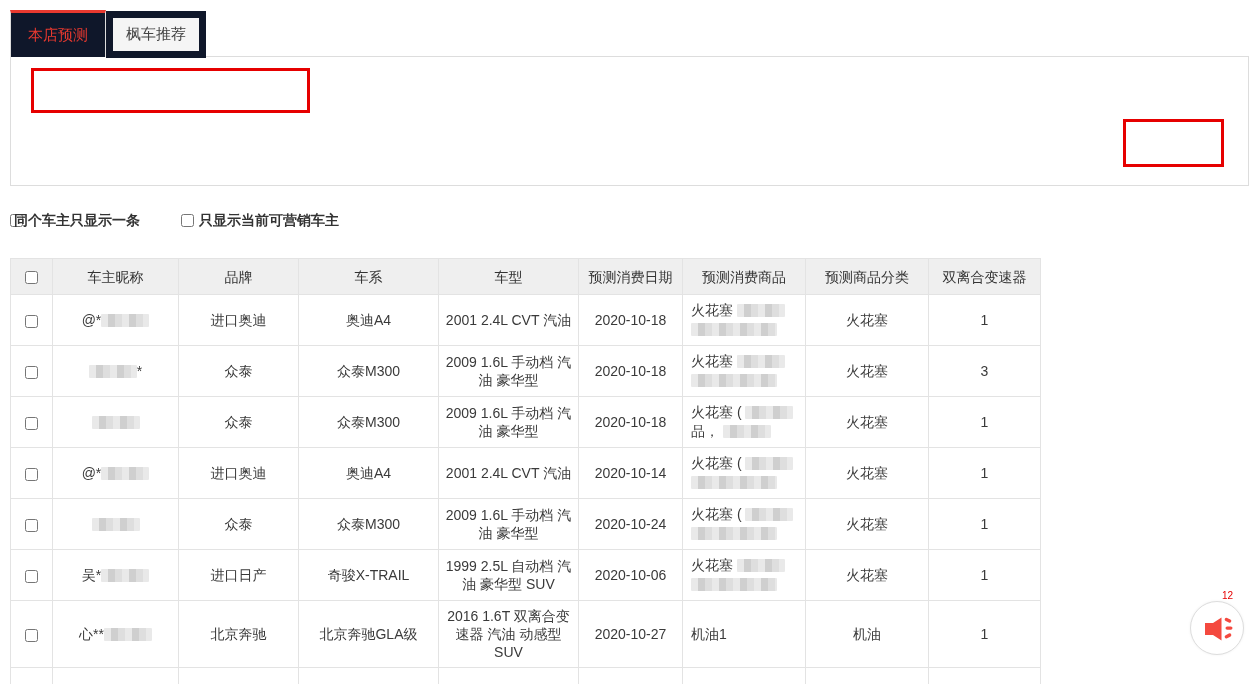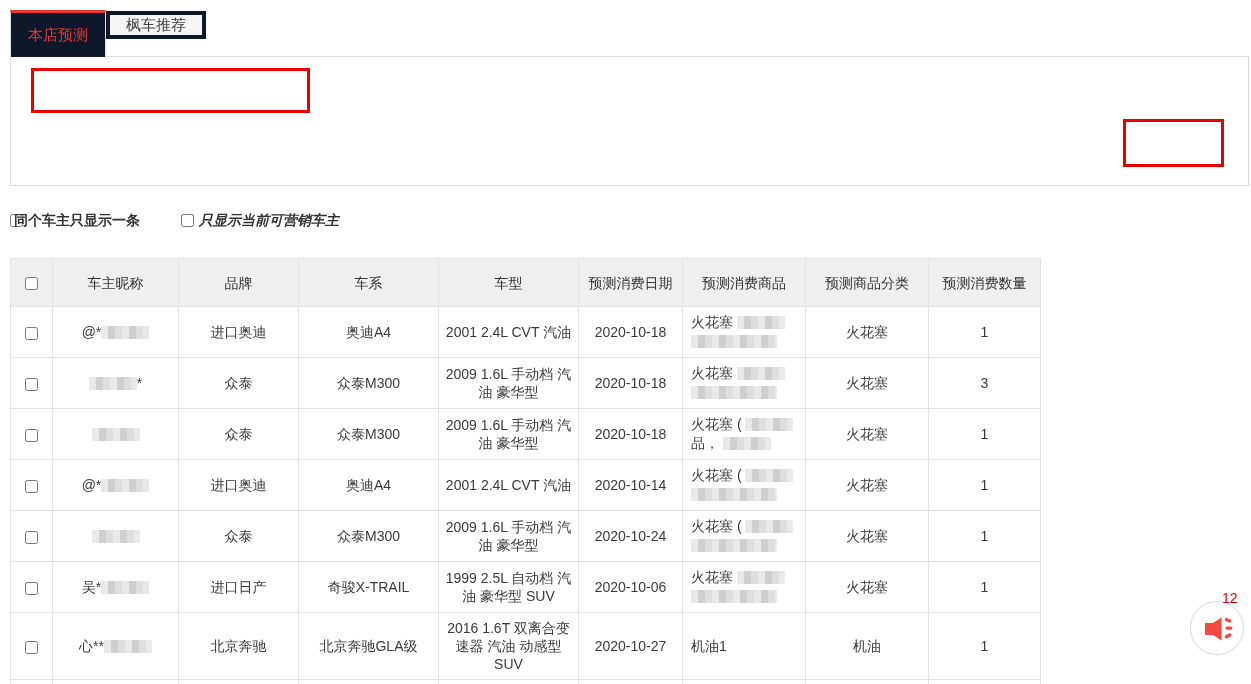--- a/index.html
+++ b/index.html
@@ -5,22 +5,22 @@
   * { margin:0; padding:0; box-sizing:border-box; }
   html,body { width:1251px; height:684px; overflow:hidden; background:#fff;
     font-family:"Liberation Sans","DejaVu Sans",sans-serif; font-size:14px; color:#333; }
 
   
   .tab { position:absolute; display:flex; align-items:center; justify-content:center;
     font-size:15px; cursor:pointer; }
   .tab-active { left:10px; top:10px; width:96px; height:47px; background:#0f172a;
     border-top:3px solid #e8392f; border-left:1px solid #ddd; border-right:1px solid #ddd;
     color:#e8392f; z-index:3; }
-  .tab-inactive { left:106px; top:11px; width:100px; height:28px; background:#f5f5f5;
-    border:4px solid #0f172a; color:#444; z-index:2; }
+  .tab-inactive { left:106px; top:11px; width:100px; height:47px; background:#f5f5f5;
+    border:7px solid #0f172a; color:#444; z-index:2; }
 
   
   .panel { position:absolute; left:10px; top:56px; width:1239px; height:130px;
     border:1px solid #ddd; background:#fff; z-index:1; }
 
   .flabel { position:absolute; line-height:30px; color:#333; }
   .txt-input { position:absolute; height:30px; border:1px solid #ccc; background:#fff; outline:none;
     font-size:13px; padding:0 6px; font-family:inherit; }
 
   .cal-icon { position:absolute; width:21px; height:21px; }
@@ -47,38 +47,38 @@
   .chk { width:13px; height:13px; vertical-align:middle; }
   .chk-abs { position:absolute; width:13px; height:13px; }
 
   .opt-label { position:absolute; font-weight:bold; color:#333; }
 
   
   .tablewrap { position:absolute; left:10px; top:258px; width:1030px; }
   table { width:1030px; border-collapse:collapse; table-layout:fixed; }
   th, td { border:1px solid #e3e3e3; text-align:center; vertical-align:middle;
     font-size:14px; color:#3a3a3a; line-height:18px; padding:6px 4px; }
-  thead th { background:#efefef; height:48px; padding:0 4px; font-weight:normal; color:#333; }
+  thead th { background:#efefef; height:36px; padding:0 4px; font-weight:normal; color:#333; }
   tbody td { height:49px; background:#fff; }
   td.c-product { text-align:left; padding-left:8px; }
   .prod-line { line-height:19px; }
 
   .mask { display:inline-block; height:13px; vertical-align:-2px; border-radius:1px;
     background:repeating-linear-gradient(90deg,#e9e9e9 0 7px,#cfcfcf 7px 14px,#dedede 14px 21px);
   }
   .mask-nick { width:48px; }
   .mask-p1 { width:48px; }
   .mask-p2 { width:86px; }
 
   
   .notify { position:absolute; left:1190px; top:601px; width:54px; height:54px;
     background:#fff; border:1px solid #ddd; border-radius:50%;
     display:flex; align-items:center; justify-content:center; cursor:pointer; z-index:5;
     box-shadow:0 0 3px rgba(0,0,0,.06); }
-  .notify-badge { position:absolute; left:1222px; top:590px; color:#e60000; font-size:14px; z-index:6; }
+  .notify-badge { position:absolute; left:1222px; top:590px; color:#e60000; font-size:10px; z-index:6; }
 </style>
 </head>
 <body>
 
 <div class="tab tab-active">本店预测</div>
 <div class="tab tab-inactive">枫车推荐</div>
 
 <div class="panel"></div>
 
 <div class="red-box red-box-1"></div>
@@ -142,21 +142,21 @@
 
 <input class="chk-abs" style="left: 845px; top: 134px;" type="checkbox">
 <span class="flabel" style="left:864px; top:127px; line-height:20px;">选中全部可营销车主</span>
 <span class="flabel" style="left:864px; top:146px; line-height:20px;">(0个)</span>
 
 <button class="sms-btn">短信营销</button>
 
 <input class="chk-abs" style="left: 10px; top: 214px;" type="checkbox">
 <span class="opt-label" style="left:14px; top:212px;">同个车主只显示一条</span>
 <input class="chk-abs" style="left: 181px; top: 214px;" type="checkbox">
-<span class="opt-label" style="left:199px; top:212px;font-style:italic;">只显示当前可营销车主</span>
+<span class="opt-label" style="left:199px; top:212px;">只显示当前可营销车主</span>
 
 <div class="tablewrap">
   <table>
     <colgroup>
       <col style="width:42px">
         <col style="width:126px">
         <col style="width:120px">
       <col style="width:140px">
         <col style="width:140px">
         <col style="width:104px">
@@ -169,21 +169,21 @@
         <th>
           <input class="chk" type="checkbox" style="">
         </th>
       <th>车主昵称</th>
           <th>品牌</th>
           <th>车系</th>
           <th>车型</th>
           <th>预测消费日期</th>
           <th>预测消费商品</th>
           <th>预测商品分类</th>
-          <th>预测消费数量</th>
+          <th>双离合变速器</th>
         </tr>
     </thead>
     <tbody>
   <tr>
     <td>
       <input class="chk" type="checkbox" style="">
     </td>
     <td class="c-nick">@*<span class="mask mask-nick"></span></td>
     <td class="c-brand">进口奥迪</td>
     <td class="c-series">奥迪A4</td>

